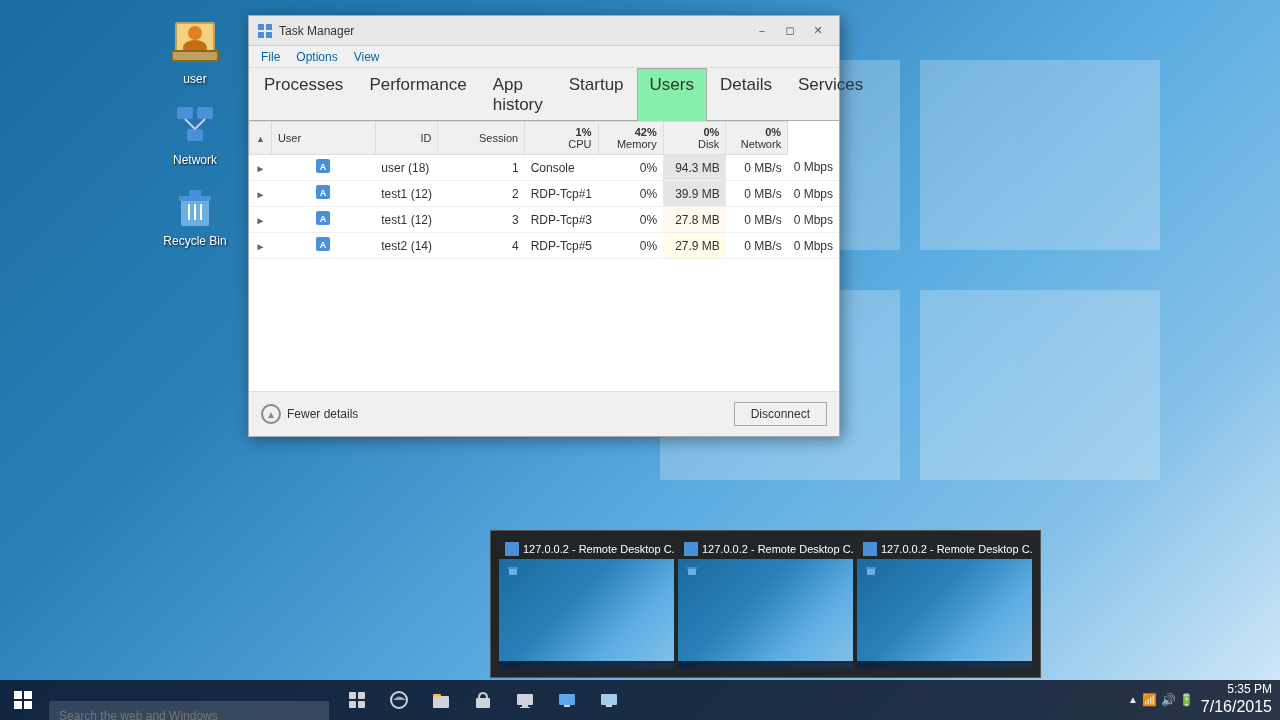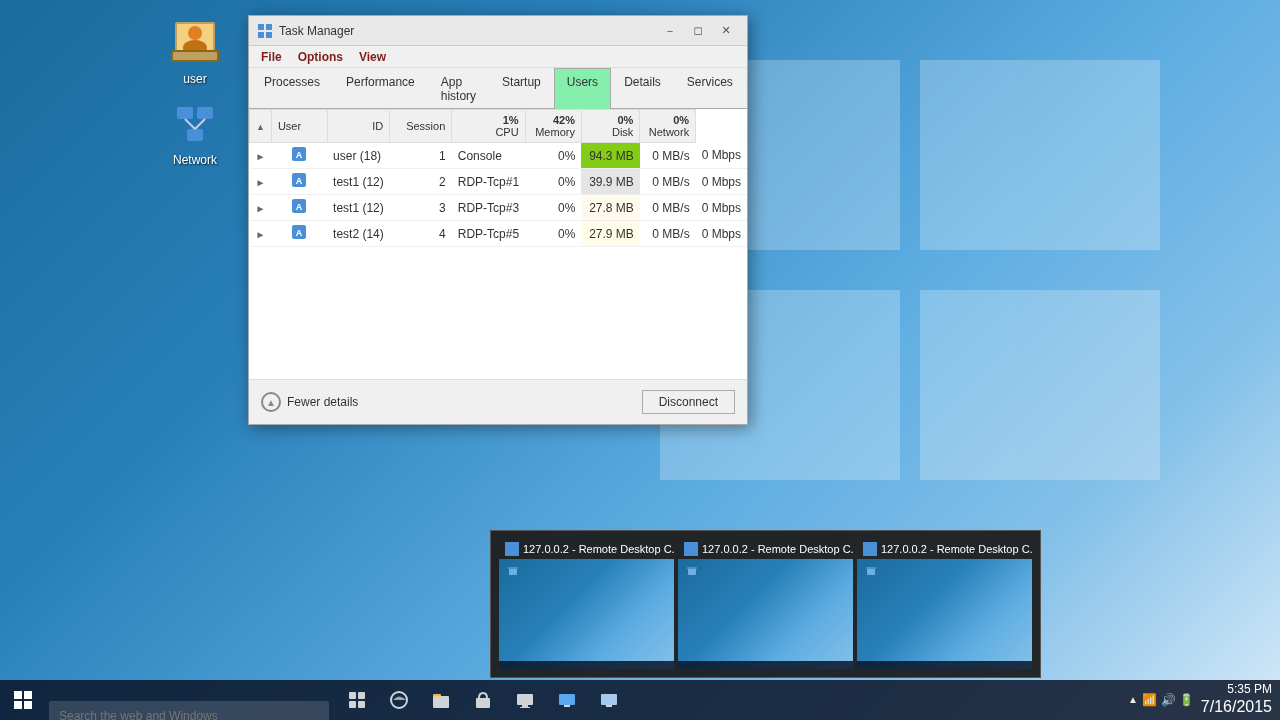--- a/index.html
+++ b/index.html
@@ -68,21 +68,21 @@
       text-align: center;
       font-size: 12px;
       text-shadow: 1px 1px 2px rgba(0,0,0,0.8);
     }
 
     
     .task-manager {
       position: absolute;
       top: 15px;
       left: 248px;
-      width: 500px;
+      width: 592px;
       background: #f0f0f0;
       border: 1px solid #aaa;
       box-shadow: 3px 3px 15px rgba(0,0,0,0.4);
     }
     .tm-titlebar {
       height: 30px;
       background: #e8e8e8;
       display: flex;
       align-items: center;
       padding: 0 8px;
@@ -121,35 +121,34 @@
       height: 22px;
       background: #f0f0f0;
       display: flex;
       align-items: center;
       padding: 0 4px;
       border-bottom: 1px solid #ddd;
     }
     .tm-menu-item {
       padding: 2px 8px;
       font-size: 12px;
-      color: #7f1d1d;
-      cursor: pointer;
-      font-weight: bold;
+      color: #0369a1;
+      cursor: pointer;
     }
 
     
     .tm-tabs {
       display: flex;
       background: #f0f0f0;
       border-bottom: 1px solid #aaa;
       padding: 0 2px;
     }
     .tm-tab {
       padding: 6px 12px;
-      font-size: 12px;
+      font-size: 17px;
       color: #333;
       cursor: pointer;
       border: 1px solid transparent;
       border-bottom: none;
       margin-bottom: -1px;
     }
     .tm-tab.active {
       background: #86efac;
       border-color: #aaa;
       border-bottom-color: white;
@@ -195,21 +194,21 @@
     .expand-arrow {
       cursor: pointer;
       font-size: 10px;
       color: #666;
     }
     .user-icon-cell {
       width: 20px;
       text-align: center;
     }
     
-    .mem-highlight-1 { background-color: #84cc16; }
+    .mem-highlight-1 { background-color: #e5e5e5; }
     .mem-highlight-2 { background-color: #e5e5e5; text-align: right; }
     .mem-highlight-3 { background-color: #fffaed; }
     .mem-highlight-4 { background-color: #fffde7; }
 
     
     .tm-bottom {
       height: 45px;
       background: #f0f0f0;
       border-top: 1px solid #ddd;
       display: flex;
@@ -416,20 +415,33 @@
           <rect x="6" y="6" width="16" height="12" rx="2" fill="#4a90d9"></rect>
           <rect x="26" y="6" width="16" height="12" rx="2" fill="#4a90d9"></rect>
           <rect x="16" y="28" width="16" height="12" rx="2" fill="#4a90d9"></rect>
           <line x1="14" y1="18" x2="24" y2="28" stroke="#cce" stroke-width="2"></line>
           <line x1="34" y1="18" x2="24" y2="28" stroke="#cce" stroke-width="2"></line>
         </svg>
       </div>
       <span class="icon-label">Network</span>
     </div>
 
+    <div class="desktop-icon">
+      <div class="icon-img">
+        <svg width="48" height="48" viewBox="0 0 48 48">
+          <rect x="10" y="16" width="28" height="28" rx="2" fill="#6ab0e0"></rect>
+          <rect x="8" y="14" width="32" height="5" rx="1" fill="#4a90d9"></rect>
+          <rect x="18" y="8" width="12" height="6" rx="1" fill="#4a90d9"></rect>
+          <line x1="18" y1="22" x2="18" y2="38" stroke="white" stroke-width="2"></line>
+          <line x1="24" y1="22" x2="24" y2="38" stroke="white" stroke-width="2"></line>
+          <line x1="30" y1="22" x2="30" y2="38" stroke="white" stroke-width="2"></line>
+        </svg>
+      </div>
+      <span class="icon-label">Recycle Bin</span>
+    </div>
   </div>
 
   <div class="task-manager">
 
     <div class="tm-titlebar">
       <div class="tm-title-icon">
         <svg width="16" height="16" viewBox="0 0 16 16">
           <rect x="1" y="1" width="6" height="6" fill="#4a90d9"></rect>
           <rect x="9" y="1" width="6" height="6" fill="#4a90d9"></rect>
           <rect x="1" y="9" width="6" height="6" fill="#4a90d9"></rect>

